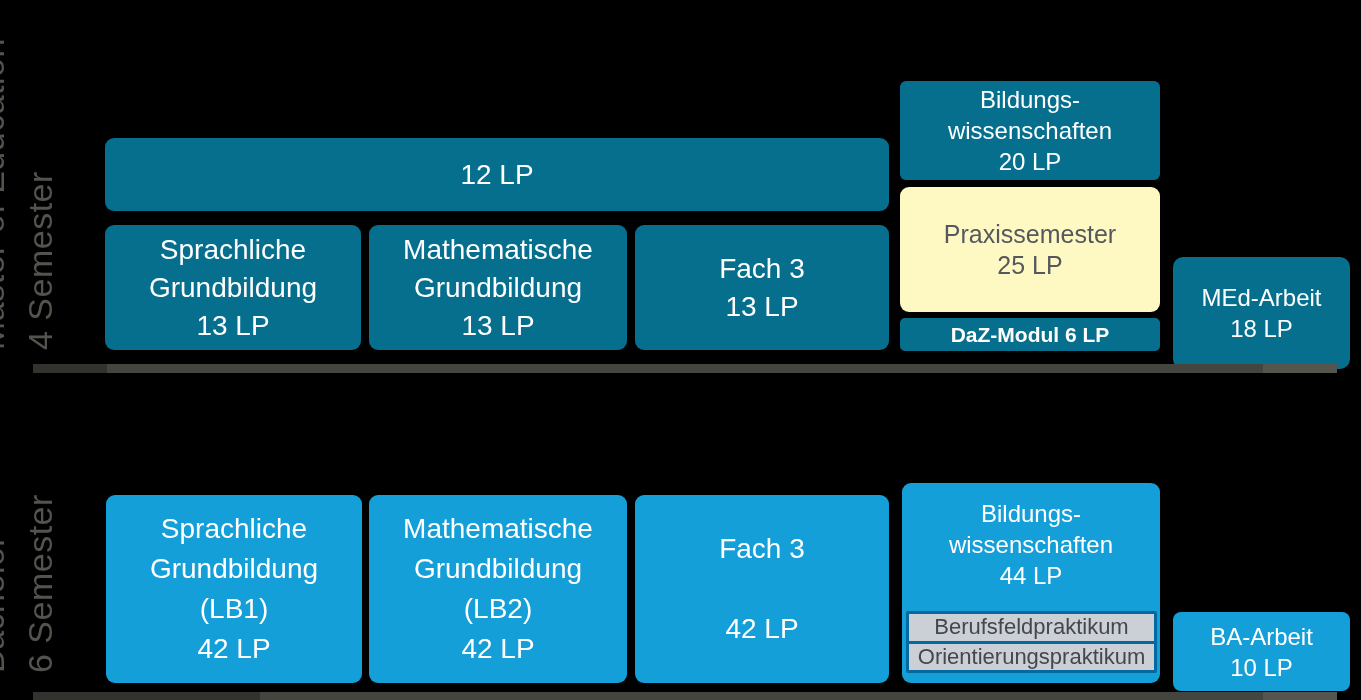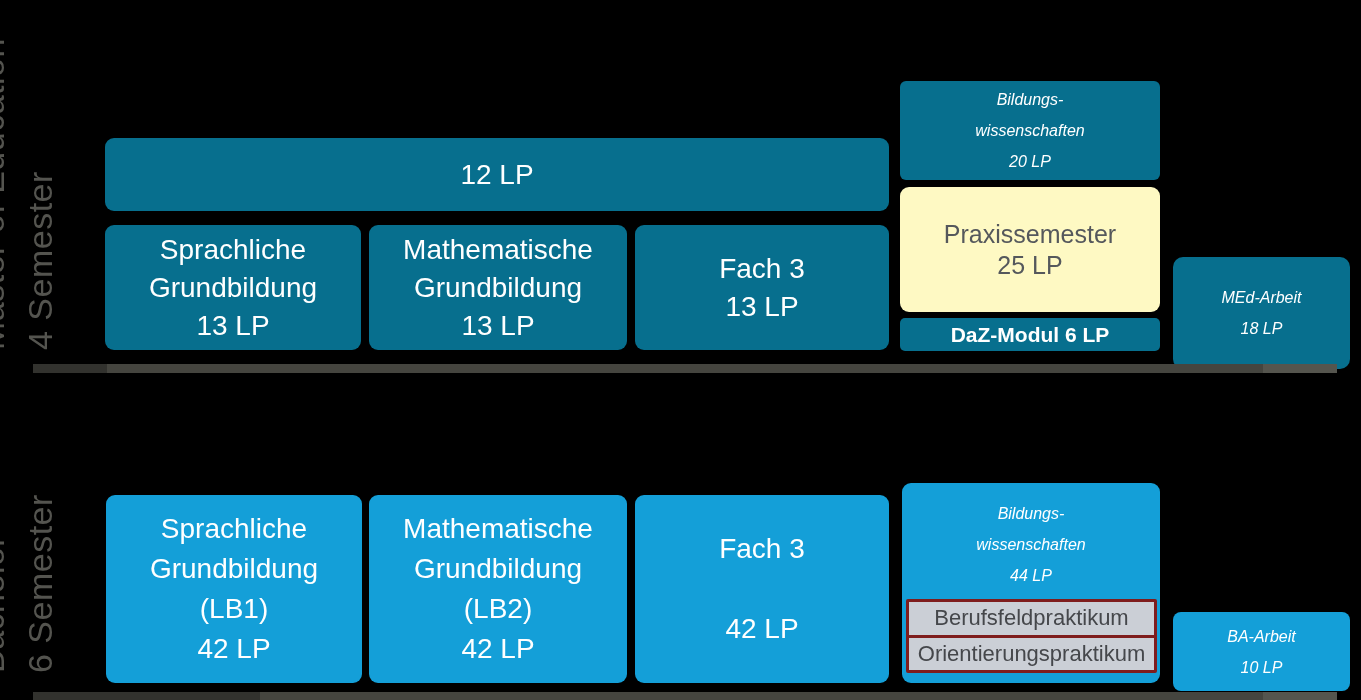--- a/index.html
+++ b/index.html
@@ -19,21 +19,21 @@
     border-radius:9px;
     box-sizing:border-box;
   }
   .teal { background:#076f8e; }
   .blue { background:#149fd8; }
   .graybox { background:#fef9c3; color:#55585c; }
   .ln { display:block; }
   .t-large .ln { font-size:28px; line-height:38px; }
   .t-vert .ln { font-size:28px; line-height:36px; }
   .t-big4 .ln { font-size:28px; line-height:40px; }
-  .t-small .ln { font-size:16px; line-height:31px;font-style:italic; }
+  .t-small .ln { font-size:24px; line-height:31px; }
   .t-praxis .ln { font-size:25px; line-height:31px; }
   .t-daz .ln { font-size:21px; line-height:30px; font-weight:bold; }
   .gapline { height:40px; }
 
   
   #vertiefung   { left:105px; top:138px; width:784px; height:73px; }
   #m-sprach     { left:105px; top:225px; width:256px; height:125px; }
   #m-math       { left:369px; top:225px; width:258px; height:125px; }
   #m-fach3      { left:635px; top:225px; width:254px; height:125px; }
   #m-bildung    { left:900px; top:81px;  width:260px; height:99px;  border-radius:6px; }
@@ -43,22 +43,22 @@
 
   
   #b-sprach     { left:106px; top:495px; width:256px; height:188px; }
   #b-math       { left:369px; top:495px; width:258px; height:188px; }
   #b-fach3      { left:635px; top:495px; width:254px; height:188px; }
   #b-bildung    { left:902px; top:483px; width:258px; height:200px; justify-content:flex-start; }
   #b-bildung .toptext { margin-top:15px; }
   #ba           { left:1173px; top:612px; width:177px; height:79px; border-radius:8px; }
 
   .praktika {
-    position:absolute; left:4px; right:3px; bottom:10px; height:74px;
-    background:#7f1d1d; border-radius:2px;
+    position:absolute; left:4px; right:3px; bottom:10px; height:62px;
+    background:#0369a1; border-radius:2px;
     padding:3px; box-sizing:border-box;
     display:flex; flex-direction:column; gap:3px;
   }
   .praktika .row {
     flex:1; background:#cbcfd6; color:#45474b;
     display:flex; align-items:center; justify-content:center;
     font-size:22px;
   }
 
   .tbar {

